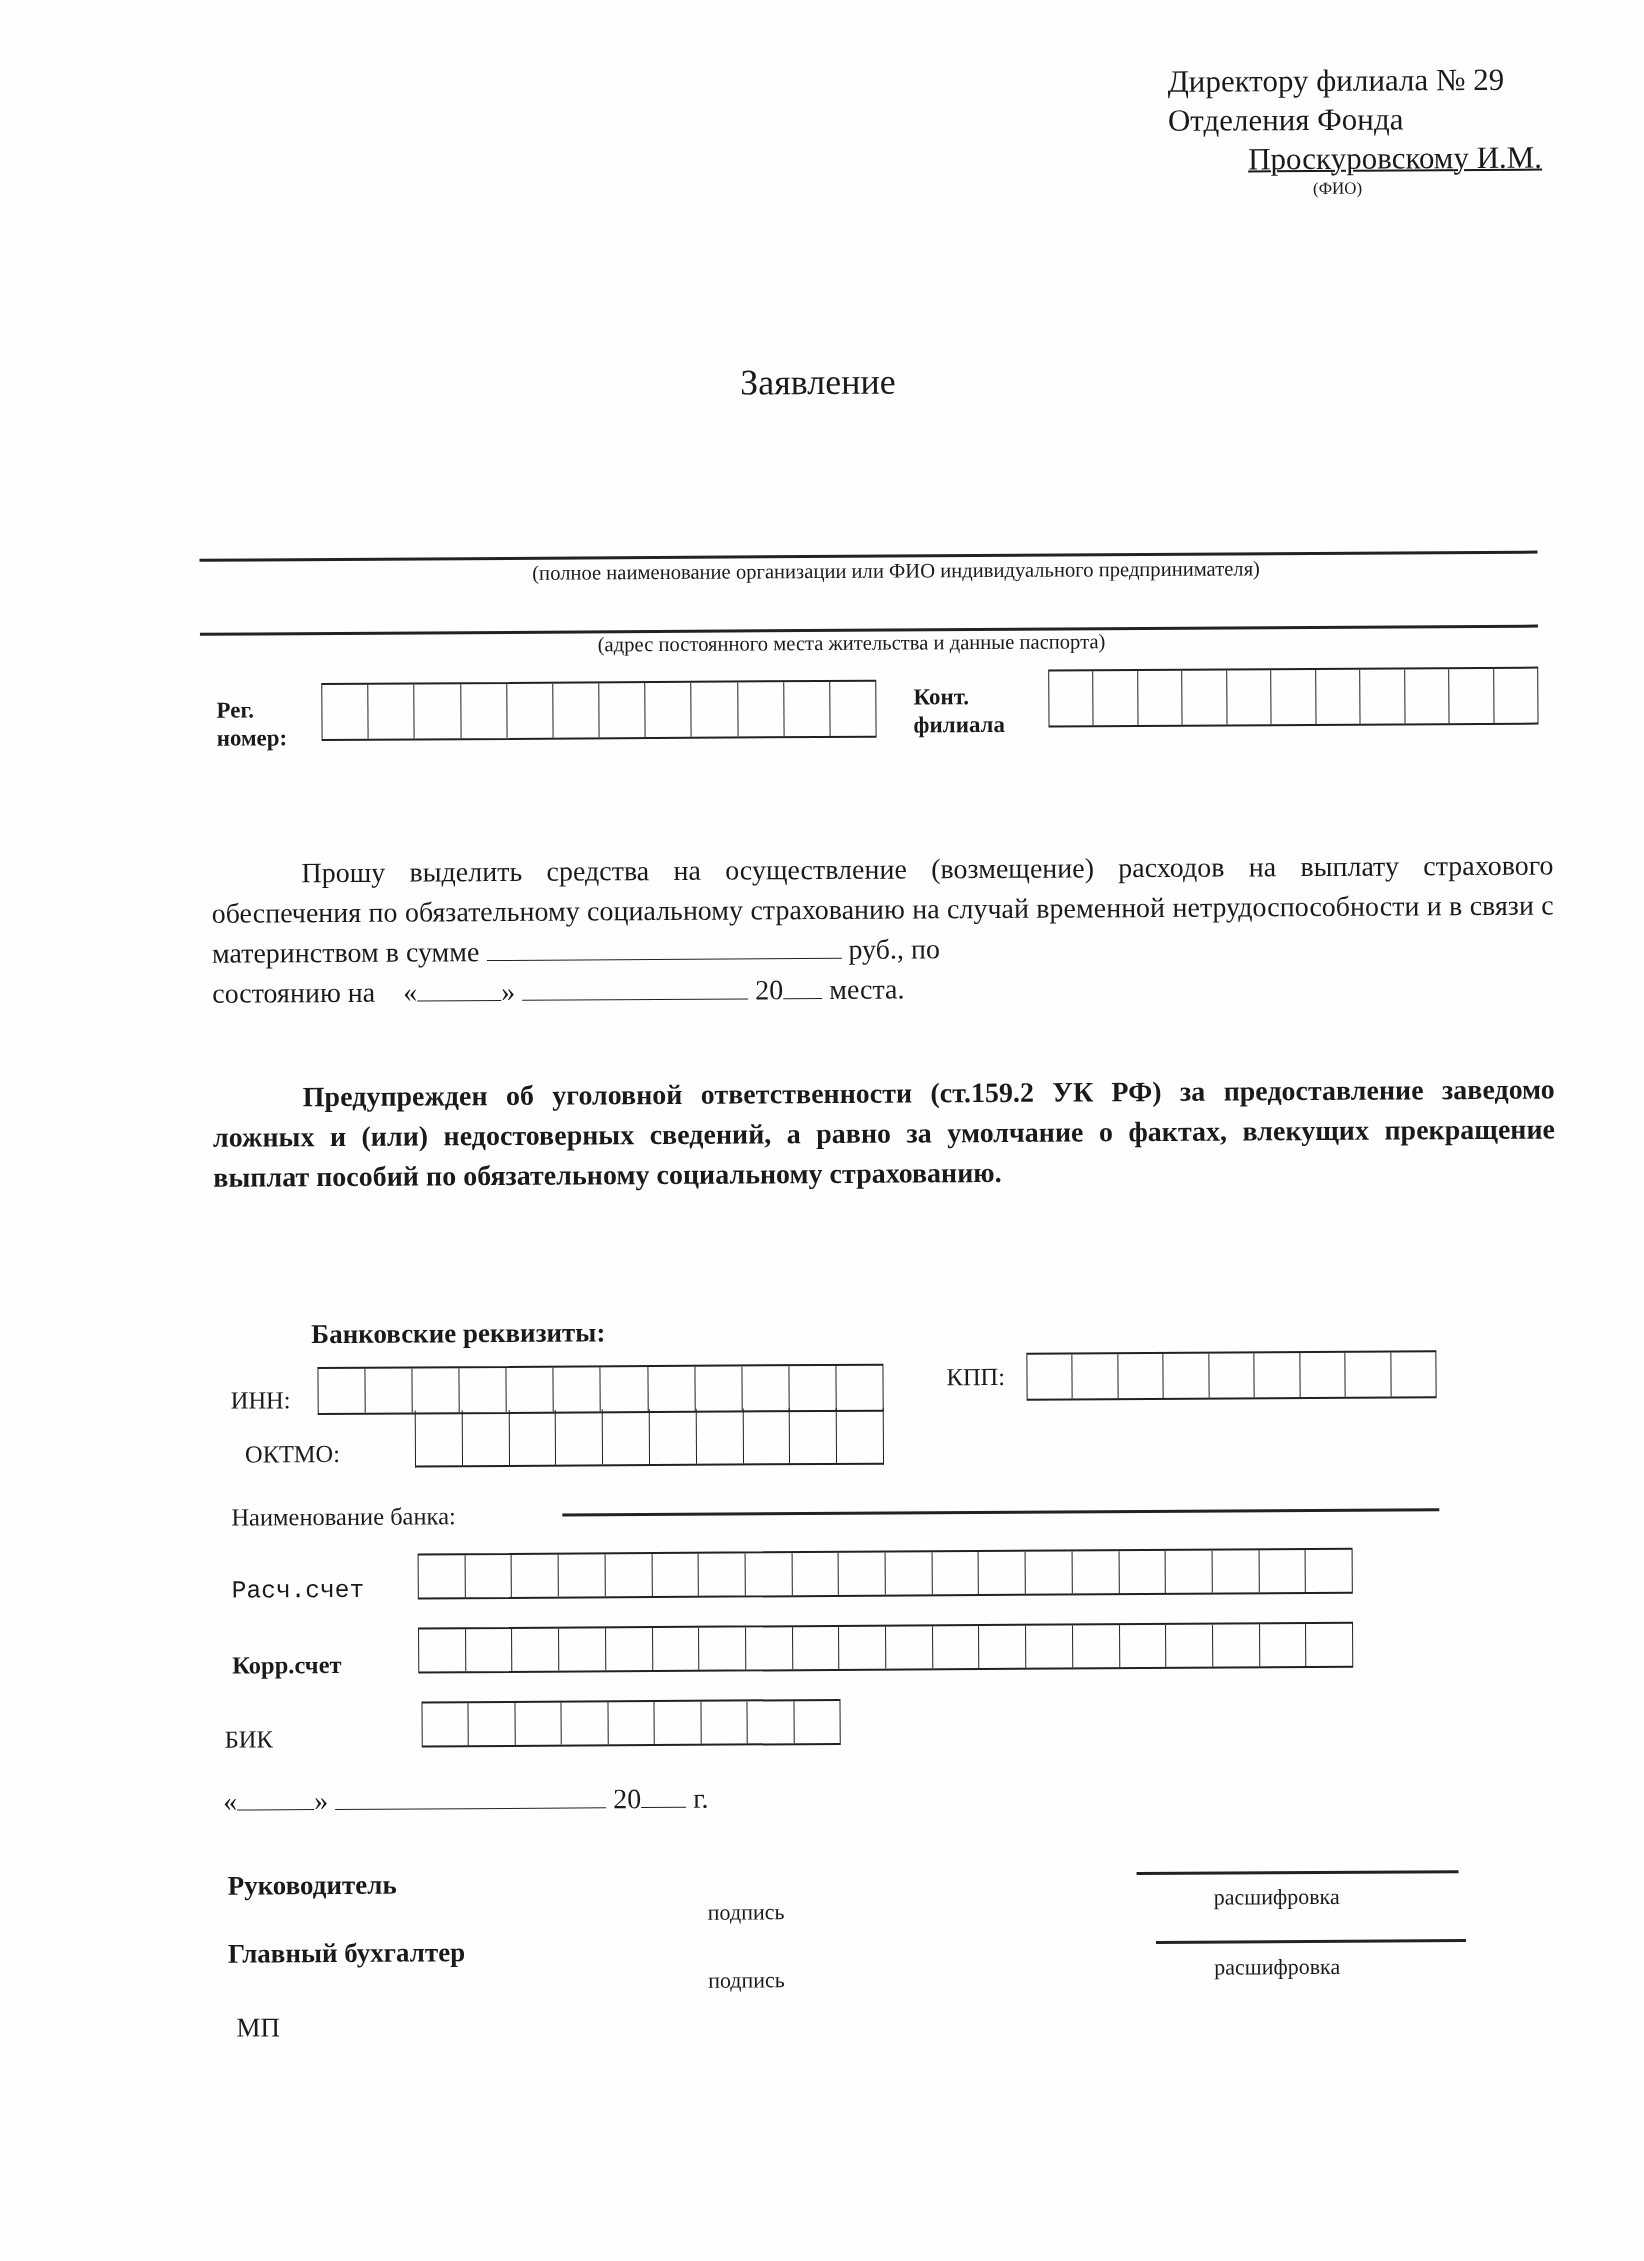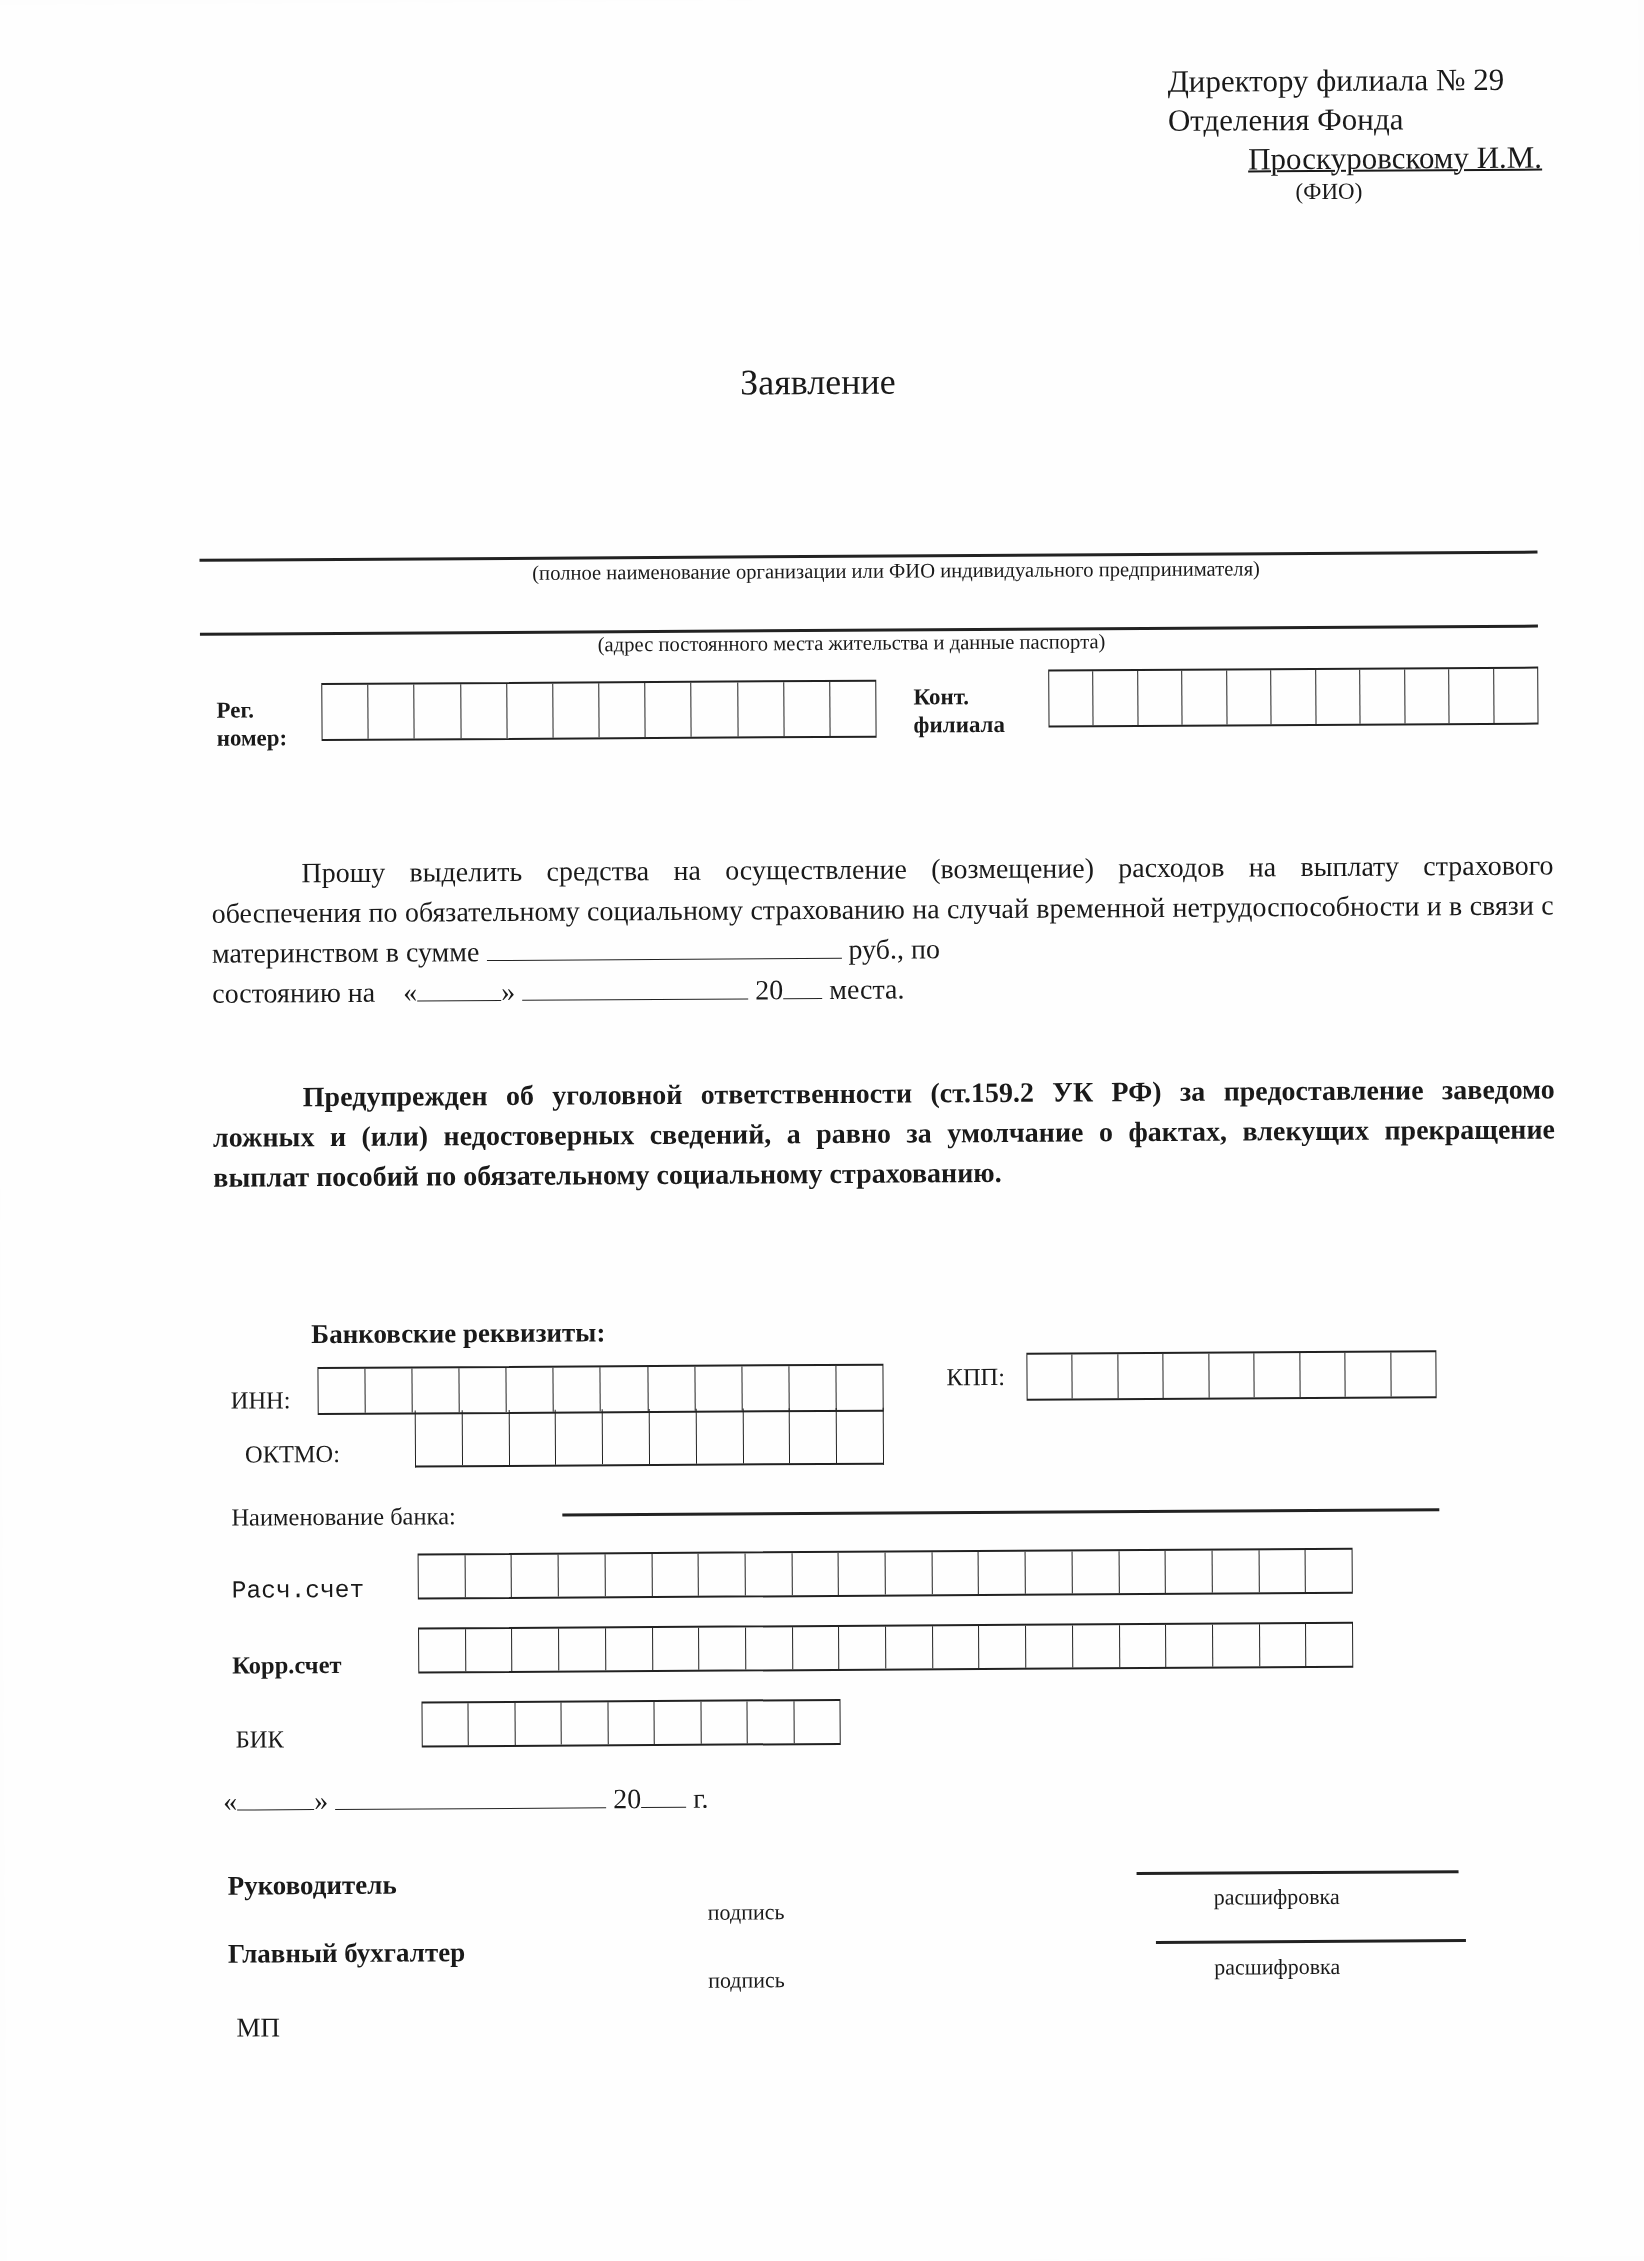--- a/index.html
+++ b/index.html
@@ -5,21 +5,21 @@
   html, body { margin:0; padding:0; background:#fdfdfd; }
   body { width:1645px; height:2261px; position:relative; overflow:hidden;
          font-family:"Liberation Serif","DejaVu Serif",serif; color:#1a1a1a; }
   .page { position:absolute; left:0; top:0; width:1645px; height:2261px;
           background:#fefefe; transform:rotate(-0.35deg); transform-origin:822px 1131px; }
   .abs { position:absolute; }
   .addressee { right:97px; top:64px; width:374px; font-size:31px; line-height:39px; }
   .addressee .l1 { display:block; text-align:left; }
   .addressee .l2 { display:block; text-align:left; }
   .addressee .l3 { display:block; text-align:right; text-decoration:underline; text-decoration-thickness:1.9px; }
-  .fio-note { right:277px; top:182px; font-size:23px; }
+  .fio-note { right:277px; top:182px; font-size:17px; }
   .title { left:0; width:1645px; top:361px; text-align:center; font-size:36px; }
   .line { position:absolute; height:2.6px; background:#222; }
   .caption { position:absolute; width:1645px; left:0; text-align:center; font-size:20.6px; }
   .lbl-bold { font-weight:bold; font-size:23px; line-height:28px; }
   .cells { position:absolute; display:flex; border:2.6px solid #222; border-left:1.9px solid #222; border-right:1.9px solid #222; box-sizing:border-box; }
   .cell { flex:1; border-right:1.9px solid #222; height:100%; box-sizing:border-box; }
   .cell:last-child { border-right:none; }
   .para { position:absolute; left:213px; width:1342px; font-size:28px; line-height:40px; text-align:justify; text-indent:90px; }
   .warn { position:absolute; left:213px; width:1342px; font-size:28px; line-height:40px; text-align:justify; text-indent:90px; font-weight:bold; }
   .blank { display:inline-block; border-bottom:1.9px solid #222; height:26px; vertical-align:baseline; }
@@ -189,21 +189,21 @@
       <div class="cell"></div>
       <div class="cell"></div>
       <div class="cell"></div>
       <div class="cell"></div>
       <div class="cell"></div>
       <div class="cell"></div>
       <div class="cell"></div>
       <div class="cell"></div>
     </div>
 
-  <div class="lbl" style="left:232px; top:1722px;">БИК</div>
+  <div class="lbl" style="left:221px; top:1722px;">БИК</div>
   <div class="cells" id="bik-cells" style="left:418px; top:1699px; width:419px; height:46px;">
       <div class="cell"></div>
       <div class="cell"></div>
       <div class="cell"></div>
       <div class="cell"></div>
       <div class="cell"></div>
       <div class="cell"></div>
       <div class="cell"></div>
       <div class="cell"></div>
       <div class="cell"></div>

